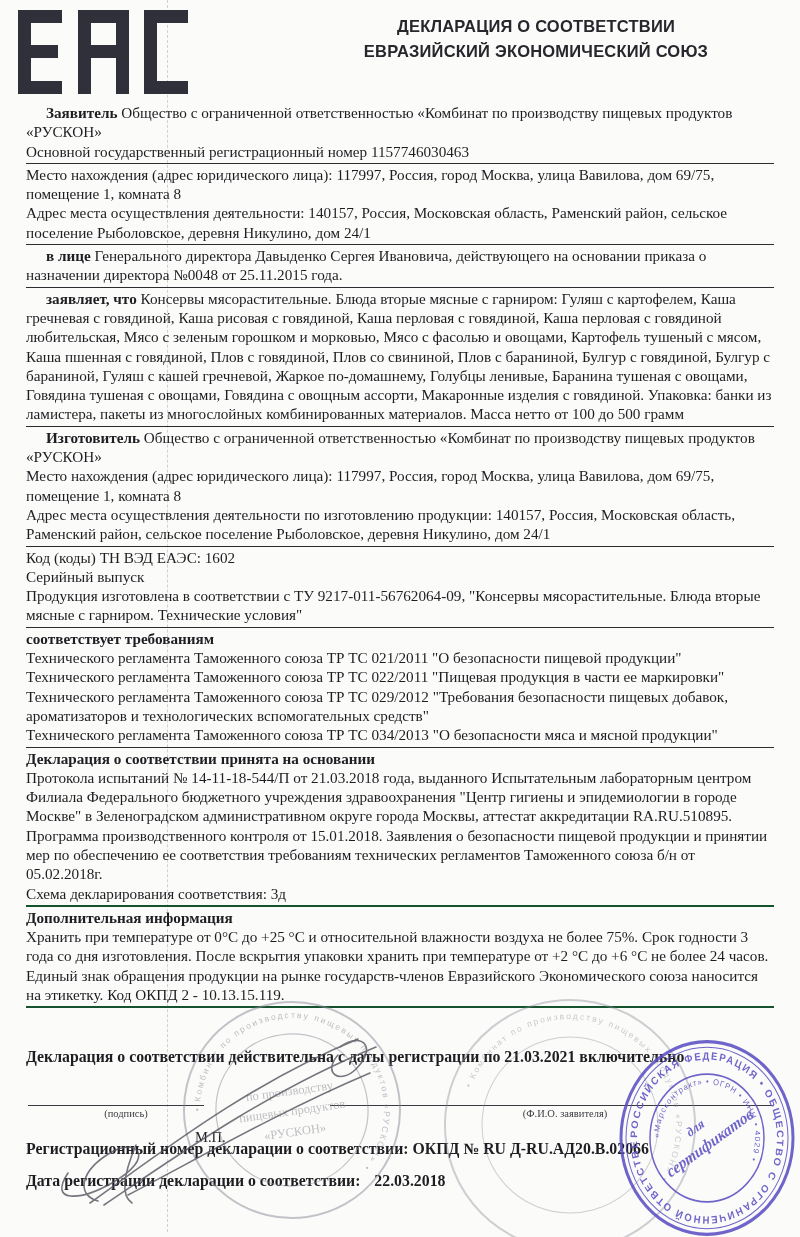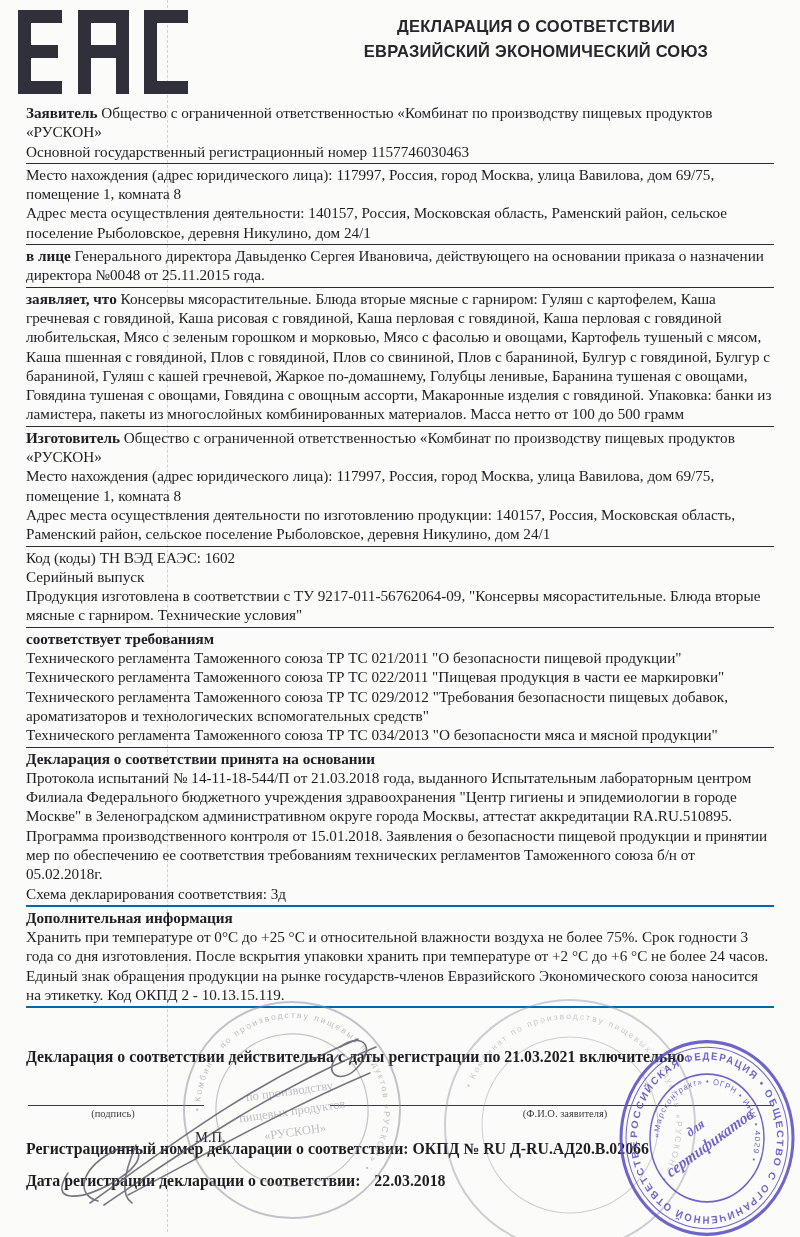--- a/index.html
+++ b/index.html
@@ -14,31 +14,31 @@
   }
   .content{position:absolute;left:26px;top:8px;width:748px;z-index:2;}
   .header{position:relative;height:94px;}
   .eac-logo{position:absolute;left:-8px;top:2px;}
   .title-block{
     position:absolute;left:270px;top:6px;width:480px;text-align:center;
     font-family:"Liberation Sans",sans-serif;font-weight:bold;
     font-size:16.5px;line-height:1.5;color:#26262c;letter-spacing:.2px;
   }
   .sec{border-bottom:1px solid #2b2b30;padding:1px 0 2px;}
-  .sec.thick{border-bottom:2px solid #0369a1;}
+  .sec.thick{border-bottom:2px solid #14532d;}
   .sec p{margin:0;font-size:15.2px;line-height:19.3px;}
-  .lbl{font-weight:bold;}
+  .lbl{font-weight:bold;margin-left:20px;}
   .abs{position:absolute;z-index:3;}
   .validity{left:26px;top:1048px;width:760px;font-weight:bold;font-size:15.8px;}
   .fio{left:415px;top:1079px;width:270px;text-align:center;font-size:15.4px;}
   .sigline{border-top:1.5px solid #3a3a40;height:0;top:1105px;}
   .sigline.left{left:28px;width:176px;}
   .sigline.right{left:330px;width:442px;}
   .caption{font-size:10.5px;color:#3c3c42;top:1108px;}
-  .caption.podpis{left:53px;width:120px;text-align:center;}
+  .caption.podpis{left:66px;width:120px;text-align:center;}
   .caption.fio-cap{left:440px;width:250px;text-align:center;}
   .mp{left:195px;top:1129px;font-size:14.5px;}
   .reg{left:26px;top:1140px;width:770px;font-weight:bold;font-size:15.8px;}
   .date{left:26px;top:1172px;width:770px;font-weight:bold;font-size:15.8px;}
   .date .val{margin-left:10px;}
   .stamp{position:absolute;z-index:4;pointer-events:none;}
   .stamp-gray-l{left:175px;top:995px;opacity:.5;}
   .stamp-gray-r{left:435px;top:985px;opacity:.40;}
   .stamp-blue{left:612px;top:1040px;opacity:.88;}
   .signature-svg{position:absolute;left:40px;top:1025px;z-index:5;opacity:.78;}

